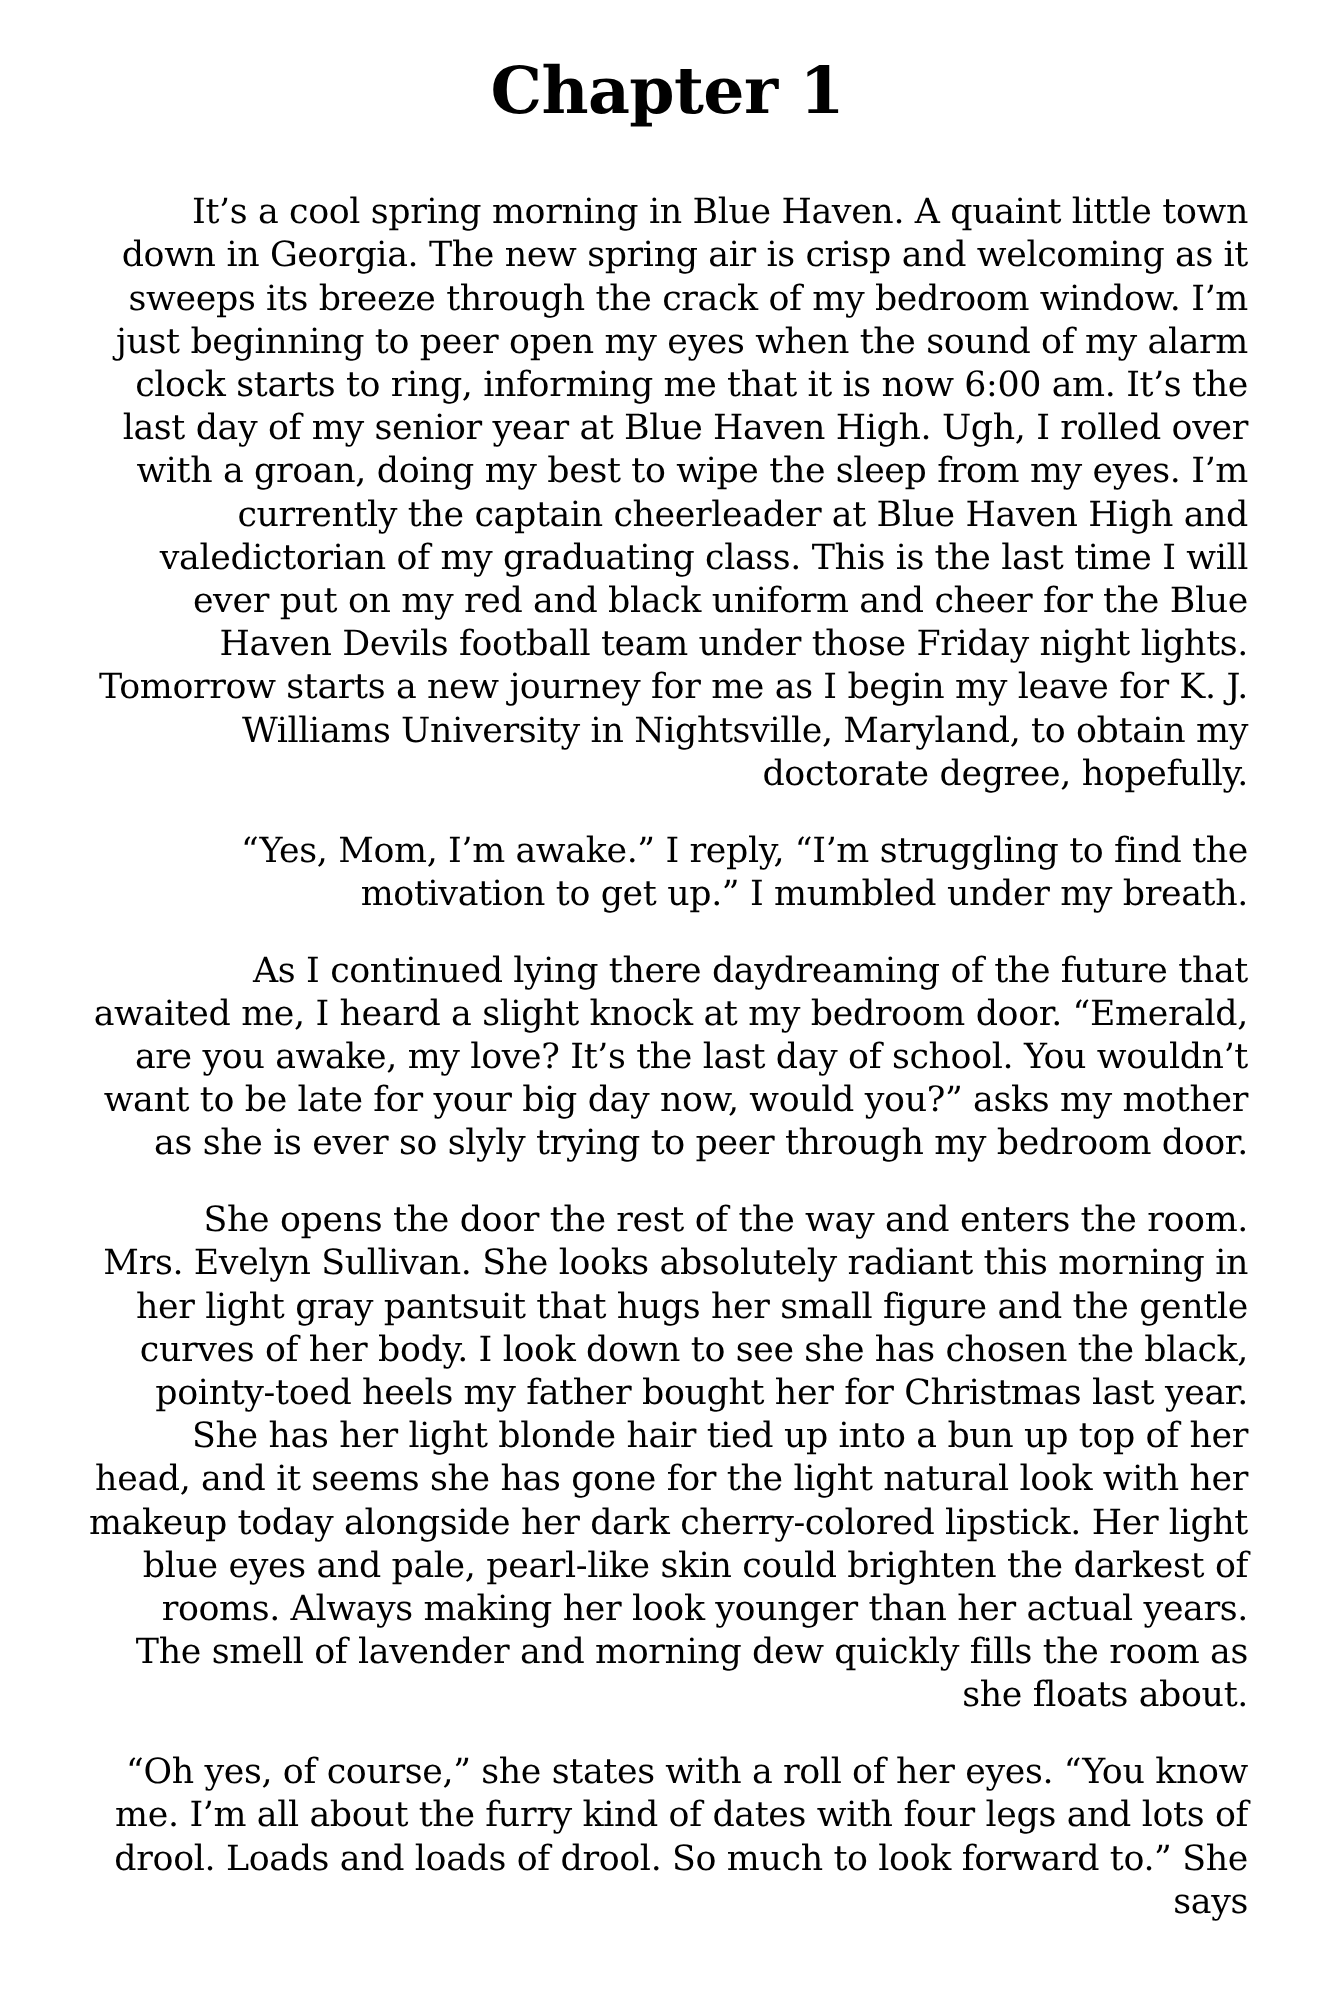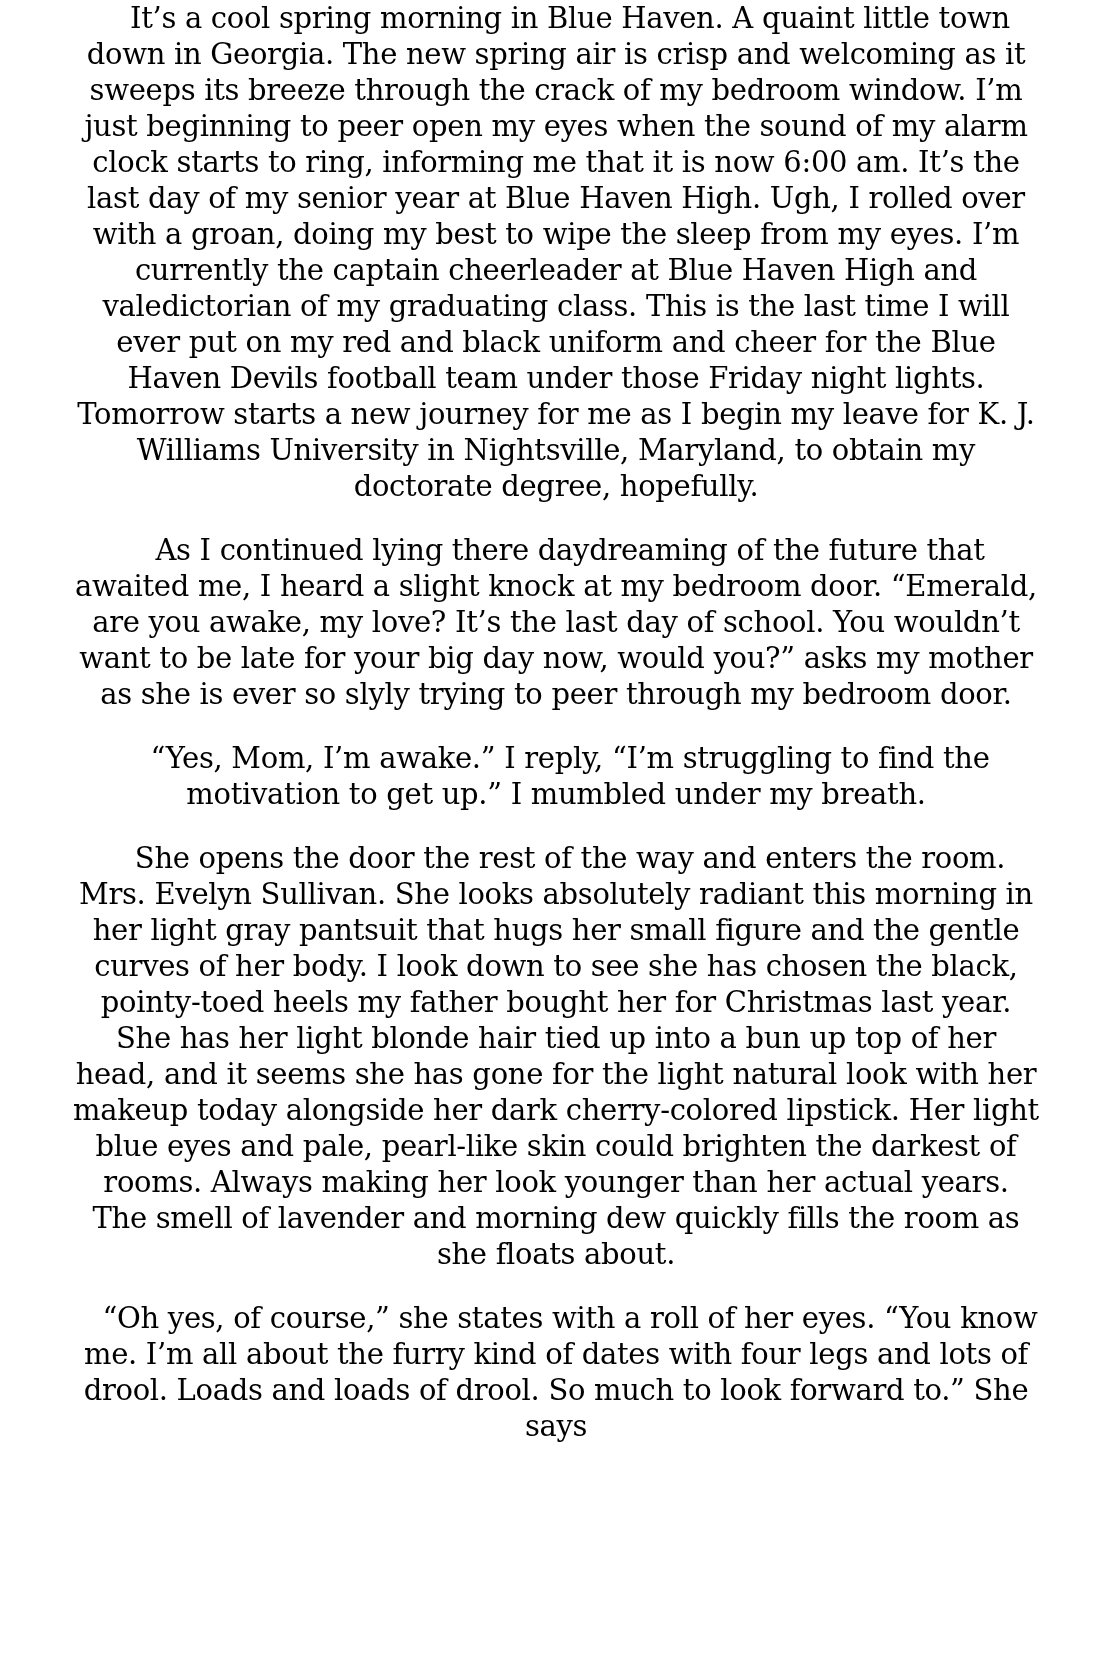--- a/index.html
+++ b/index.html
@@ -28,29 +28,30 @@
     line-height: 1.15;
     text-align: center;
     margin: 44px 0 52px 0;
     letter-spacing: -0.5px;
   }
   .body-text p {
     font-size: 29px;
     line-height: 36px;
     letter-spacing: -0.3px;
     text-indent: 28px;
-    text-align: center;
+    text-align: right;
     margin: 0 0 28px 0;
   }
 </style>
 </head>
 <body>
 
 <div class="page">
+  <h1 class="chapter-title">Chapter 1</h1>
 
   <div class="body-text">
     <p>It’s a cool spring morning in Blue Haven. A quaint little town down in Georgia. The new spring air is crisp and welcoming as it sweeps its breeze through the crack of my bedroom window. I’m just beginning to peer open my eyes when the sound of my alarm clock starts to ring, informing me that it is now 6:00 am. It’s the last day of my senior year at Blue Haven High. Ugh, I rolled over with a groan, doing my best to wipe the sleep from my eyes. I’m currently the captain cheerleader at Blue Haven High and valedictorian of my graduating class. This is the last time I will ever put on my red and black uniform and cheer for the Blue Haven Devils football team under those Friday night lights. Tomorrow starts a new journey for me as I begin my leave for K. J. Williams University in Nightsville, Maryland, to obtain my doctorate degree, hopefully.</p>
+    <p>“Yes, Mom, I’m awake.” I reply, “I’m struggling to find the motivation to get up.” I mumbled under my breath.</p>
     <p>As I continued lying there daydreaming of the future that awaited me, I heard a slight knock at my bedroom door. “Emerald, are you awake, my love? It’s the last day of school. You wouldn’t want to be late for your big day now, would you?” asks my mother as she is ever so slyly trying to peer through my bedroom door.</p>
-    <p>“Yes, Mom, I’m awake.” I reply, “I’m struggling to find the motivation to get up.” I mumbled under my breath.</p>
     <p>She opens the door the rest of the way and enters the room. Mrs. Evelyn Sullivan. She looks absolutely radiant this morning in her light gray pantsuit that hugs her small figure and the gentle curves of her body. I look down to see she has chosen the black, pointy-toed heels my father bought her for Christmas last year. She has her light blonde hair tied up into a bun up top of her head, and it seems she has gone for the light natural look with her makeup today alongside her dark cherry-colored lipstick. Her light blue eyes and pale, pearl-like skin could brighten the darkest of rooms. Always making her look younger than her actual years. The smell of lavender and morning dew quickly fills the room as she floats about.</p>
     <p>“Oh yes, of course,” she states with a roll of her eyes. “You know me. I’m all about the furry kind of dates with four legs and lots of drool. Loads and loads of drool. So much to look forward to.” She says</p>
   </div>
 </div>
 
 </body></html>

